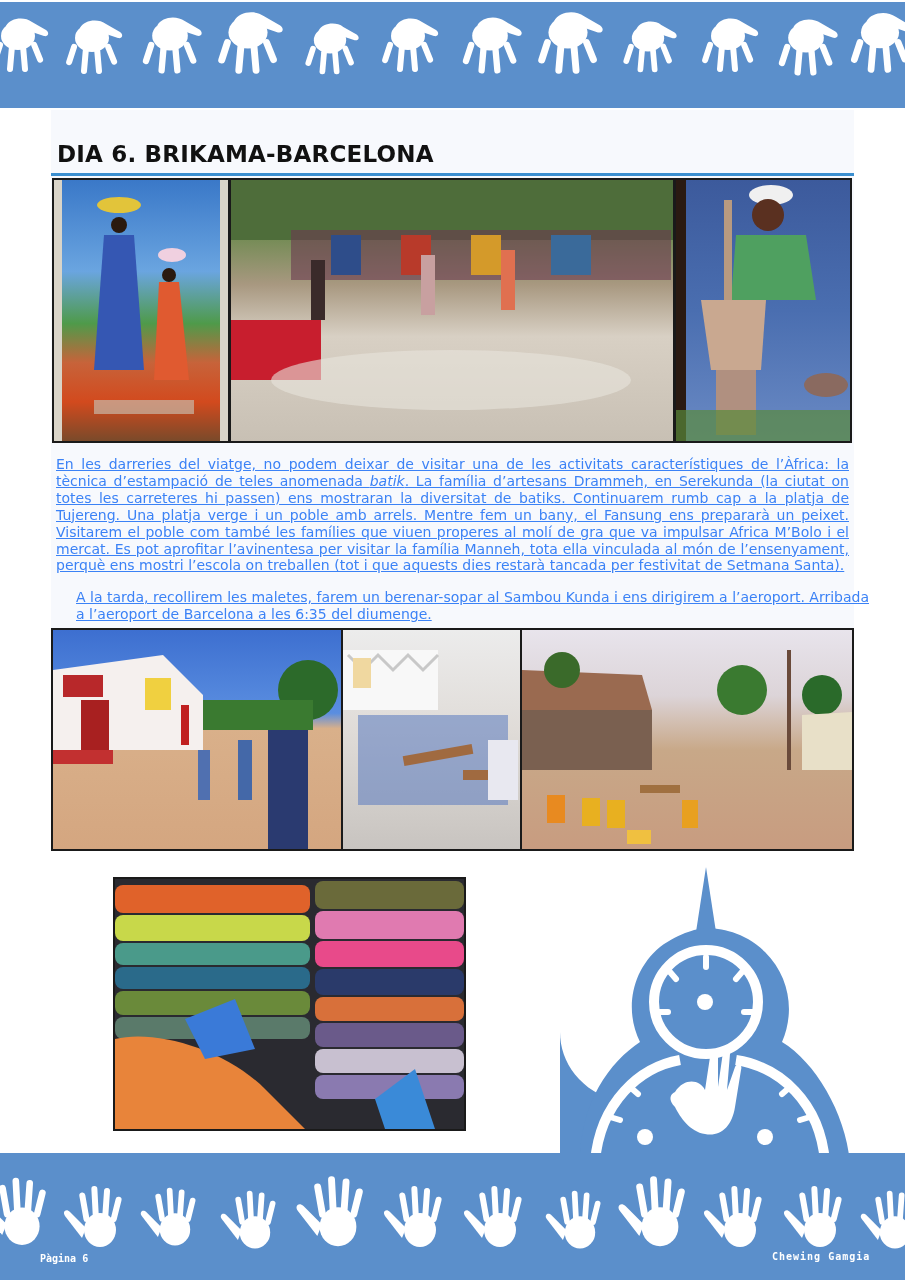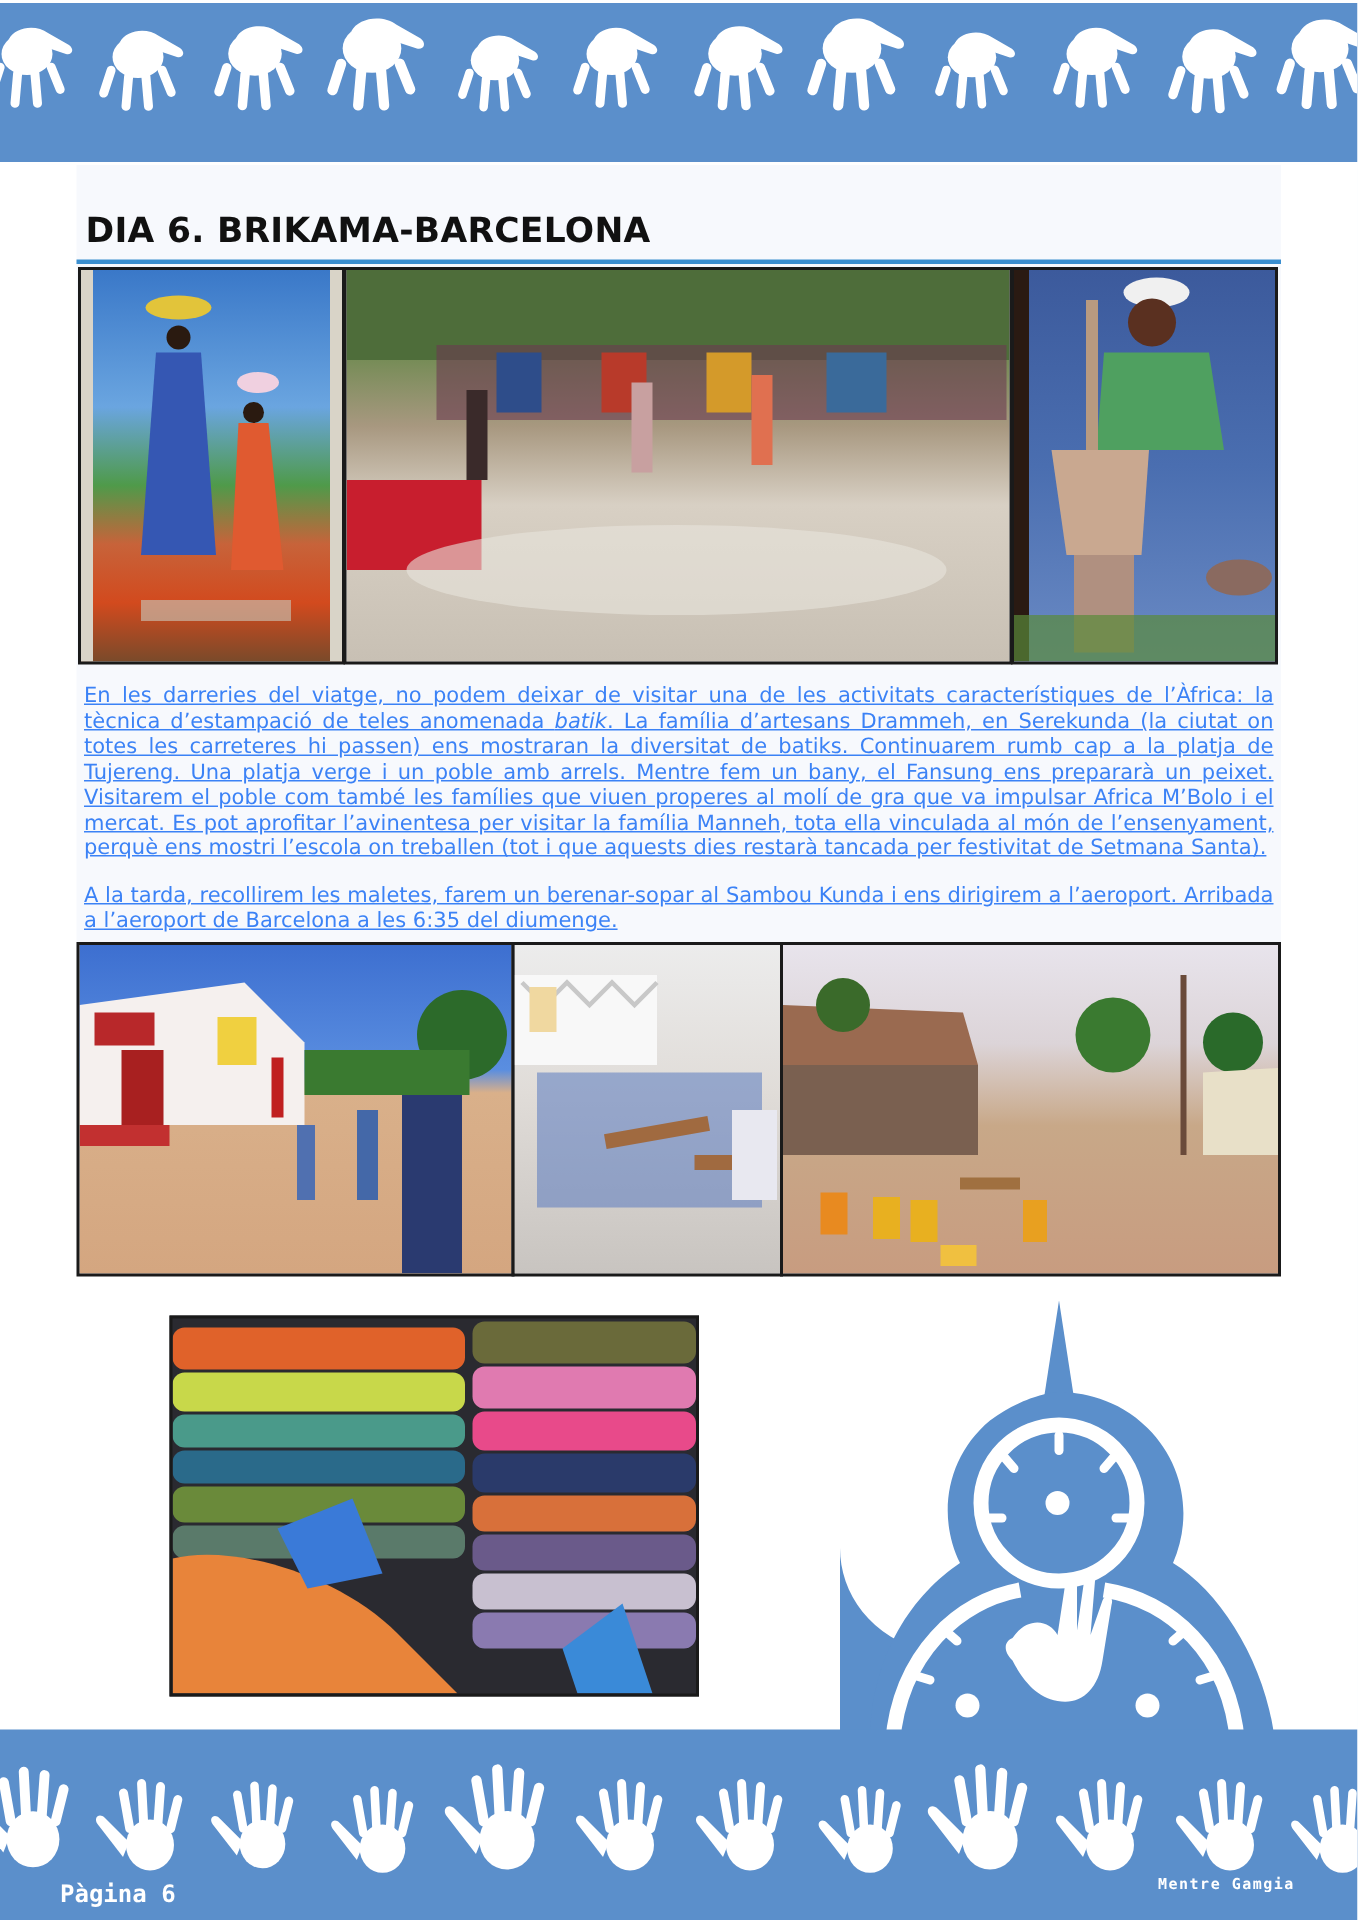--- a/index.html
+++ b/index.html
@@ -12,21 +12,21 @@
   .content-panel { position: absolute; left: 51px; top: 110px; width: 803px; height: 740px; background: #f7f9fd; }
 
   .title { position: absolute; left: 57px; top: 141px; font-size: 23px; font-weight: bold; color: #111; letter-spacing: 0.2px; }
   .title-rule { position: absolute; left: 51px; top: 173px; width: 803px; height: 3px; background: #3b8fd0; }
 
   .photo { position: absolute; overflow: hidden; border: 2px solid #1a1a1a; }
 
   .para { position: absolute; left: 56px; width: 793px; font-size: 14px; line-height: 16.9px; color: #3b82f6; text-align: justify; text-decoration: underline; }
   .para em { font-style: italic; }
 
-  .footer-left { position: absolute; left: 40px; top: 1253px; font-family: "DejaVu Sans Mono", monospace; font-size: 16px; color: #fff; font-weight: bold; }
+  .footer-left { position: absolute; left: 40px; top: 1253px; font-family: "DejaVu Sans Mono", monospace; font-size: 10px; color: #fff; font-weight: bold; }
   .footer-right { position: absolute; left: 772px; top: 1251px; font-family: "DejaVu Sans Mono", monospace; font-size: 10px; color: #fff; font-weight: bold; letter-spacing: 1px; }
 
   .emblem { position: absolute; left: 560px; top: 862px; width: 300px; height: 300px; }
 </style>
 </head>
 <body>
 
 <div class="top-banner">
   <svg width="905" height="106" viewBox="0 0 905 106">
     <defs>
@@ -100,21 +100,21 @@
     <rect x="40" y="190" width="40" height="65" fill="#b09080"></rect>
     <ellipse cx="150" cy="205" rx="22" ry="12" fill="#8a6a60"></ellipse>
     <rect x="0" y="230" width="174" height="31" fill="#5a8a3a" opacity="0.7"></rect>
   </svg>
 </div>
 
 <p class="para" style="top:456px;">
   <span>En les darreries del viatge, no podem deixar de visitar una de les activitats característiques de l’Àfrica: la tècnica d’estampació de teles anomenada </span><em>batik</em><span>. La família d’artesans Drammeh, en Serekunda (la ciutat on totes les carreteres hi passen) ens mostraran la diversitat de batiks. Continuarem rumb cap a la platja de Tujereng. Una platja verge i un poble amb arrels. Mentre fem un bany, el Fansung ens prepararà un peixet. Visitarem el poble com també les famílies que viuen properes al molí de gra que va impulsar Africa M’Bolo i el mercat. Es pot aprofitar l’avinentesa per visitar la família Manneh, tota ella vinculada al món de l’ensenyament, perquè ens mostri l’escola on treballen (tot i que aquests dies restarà tancada per festivitat de Setmana Santa).</span>
 </p>
 
-<p class="para" style="top:589px;">A la tarda, recollirem les maletes, farem un berenar-sopar al Sambou Kunda i ens dirigirem a  l’aeroport. Arribada a l’aeroport de Barcelona a les 6:35 del diumenge.</p>
+<p class="para" style="top:589px;margin-left:20px;">A la tarda, recollirem les maletes, farem un berenar-sopar al Sambou Kunda i ens dirigirem a  l’aeroport. Arribada a l’aeroport de Barcelona a les 6:35 del diumenge.</p>
 
 <div class="photo" style="left:51px;top:628px;width:292px;height:223px;background:linear-gradient(180deg,#3d6fd0 0%,#5a8ee0 38%,#d9b08a 45%,#d4a680 100%);">
   <svg width="288" height="219" viewBox="0 0 288 219">
     <path d="M0 40 L110 25 L150 65 L150 120 L0 120 Z" fill="#f5f0ee"></path>
     <rect x="10" y="45" width="40" height="22" fill="#b8282a"></rect>
     <rect x="28" y="70" width="28" height="50" fill="#a82020"></rect>
     <rect x="92" y="48" width="26" height="32" fill="#f0d040"></rect>
     <rect x="128" y="75" width="8" height="40" fill="#c02020"></rect>
     <rect x="0" y="120" width="60" height="14" fill="#c23030"></rect>
     <circle cx="255" cy="60" r="30" fill="#2c6a2a"></circle>
@@ -225,13 +225,13 @@
     <use href="#hup" transform="translate(580,68) scale(0.95)"></use>
     <use href="#hup" transform="translate(660,60) scale(1.15)"></use>
     <use href="#hup" transform="translate(740,65)"></use>
     <use href="#hup" transform="translate(820,65)"></use>
     <use href="#hup" transform="translate(895,68) scale(0.95)"></use>
   </svg>
   <path></path>
 </div>
 
 <div class="footer-left">Pàgina 6</div>
-<div class="footer-right">Mentre Gamgia</div>
+<div class="footer-right">Chewing Gamgia</div>
 
 </body></html>

